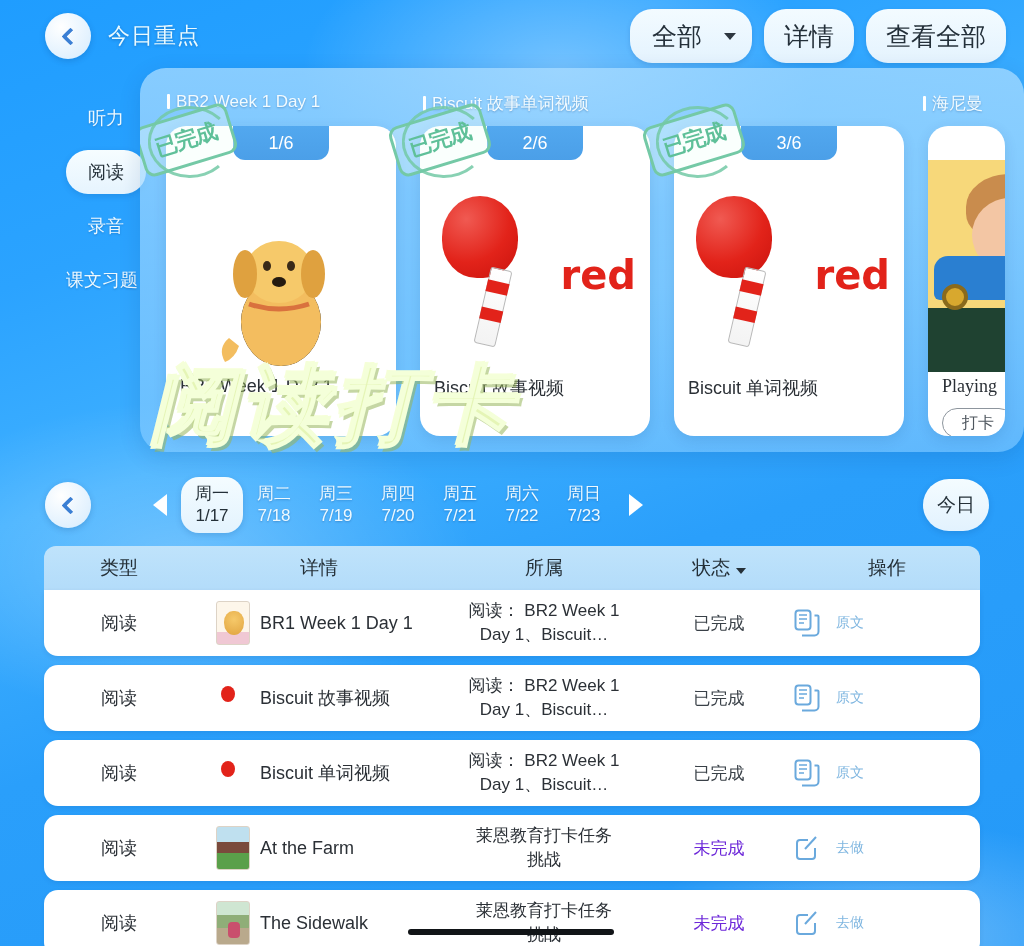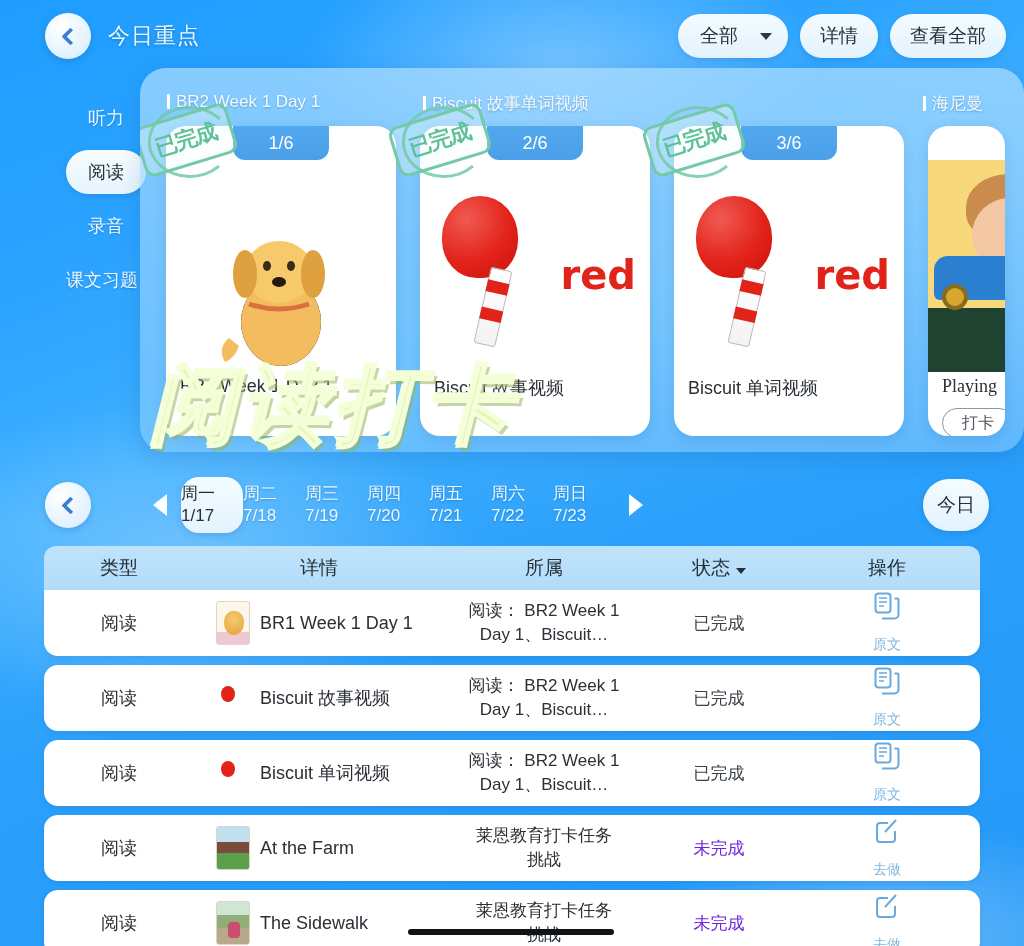--- a/index.html
+++ b/index.html
@@ -40,23 +40,23 @@
     width: 13px; height: 13px;
     border-left: 4px solid #3b7fd4; border-bottom: 4px solid #3b7fd4;
     transform: rotate(45deg); margin-left: 5px; border-radius: 2px;
   }
   .page-title {
     margin-left: 17px; color: #eafaff; font-size: 22px; letter-spacing: 1px;
     text-shadow: 0 1px 3px rgba(0,50,110,.35); font-weight: 500;
   }
   .topbar-actions { margin-left: auto; margin-right: 18px; display: flex; gap: 12px; align-items: center; }
   .pill {
-    height: 44px; border-radius: 22px;
+    height: 54px; border-radius: 22px;
     background: linear-gradient(180deg, #f3fbff, #e4f3fe);
-    color: #24303a; font-size: 19px;
+    color: #24303a; font-size: 25px;
     display: flex; align-items: center; justify-content: center;
     padding: 0 20px; box-shadow: 0 2px 5px rgba(0,50,110,.14);
     white-space: nowrap;
   }
   .pill.wide { padding: 0 16px 0 22px; gap: 22px; }
   .caret-down {
     width: 0; height: 0; border-left: 6px solid transparent; border-right: 6px solid transparent;
     border-top: 7px solid #2d3740;
   }
 
@@ -189,21 +189,21 @@
   .date-track {
     display: flex; align-items: center; gap: 0; margin-left: 62px;
   }
   .arrow-left-solid, .arrow-right-solid {
     width: 0; height: 0; flex: 0 0 auto;
     border-top: 11px solid transparent; border-bottom: 11px solid transparent;
   }
   .arrow-left-solid { border-right: 14px solid #ffffff; margin-right: 14px; }
   .arrow-right-solid { border-left: 14px solid #ffffff; margin-left: 14px; }
   .day {
-    width: 62px; color: #eef9ff; font-size: 17px; line-height: 22px;
+    width: 62px; text-align: center; color: #eef9ff; font-size: 17px; line-height: 22px;
     text-shadow: 0 1px 2px rgba(0,50,110,.3);
     padding: 6px 0; border-radius: 18px; flex: 0 0 auto;
   }
   .day.active {
     background: linear-gradient(180deg, #f4fcff, #e3f3fe);
     color: #243038; text-shadow: none; box-shadow: 0 2px 6px rgba(0,50,110,.16);
   }
   .today-btn {
     margin-left: auto; margin-right: 35px;
     width: 66px; height: 52px; border-radius: 26px;
@@ -223,21 +223,21 @@
   .trow {
     height: 66px; background: #ffffff; border-radius: 14px;
     display: flex; align-items: center; margin-top: 9px;
     box-shadow: 0 2px 5px rgba(0,50,110,.10);
   }
   .trow.first { margin-top: 0; border-radius: 0 0 14px 14px; }
   .c-type   { width: 150px; text-align: center; }
   .c-detail { width: 250px; display: flex; align-items: center; gap: 10px; padding-left: 22px; }
   .c-belong { width: 200px; text-align: center; }
   .c-status { width: 150px; text-align: center; }
-  .c-action { width: 186px; display: flex; flex-direction: column; align-items: center; justify-content: flex-start; gap: 16px; }
+  .c-action { width: 186px; display: flex; align-items: center; justify-content: flex-start; gap: 16px; }
   .thead .c-type, .thead .c-detail, .thead .c-belong, .thead .c-status, .thead .c-action {
     color: #253038; font-size: 19px; justify-content: center; padding-left: 0; flex-direction: row; gap: 6px;
   }
   .sort-caret {
     width: 0; height: 0; border-left: 5px solid transparent; border-right: 5px solid transparent;
     border-top: 6px solid #253038; display: inline-block;
   }
   .cell-type { font-size: 18px; color: #2b3036; }
   .thumb-sm {
     width: 34px; height: 44px; border-radius: 3px; flex: 0 0 auto;

